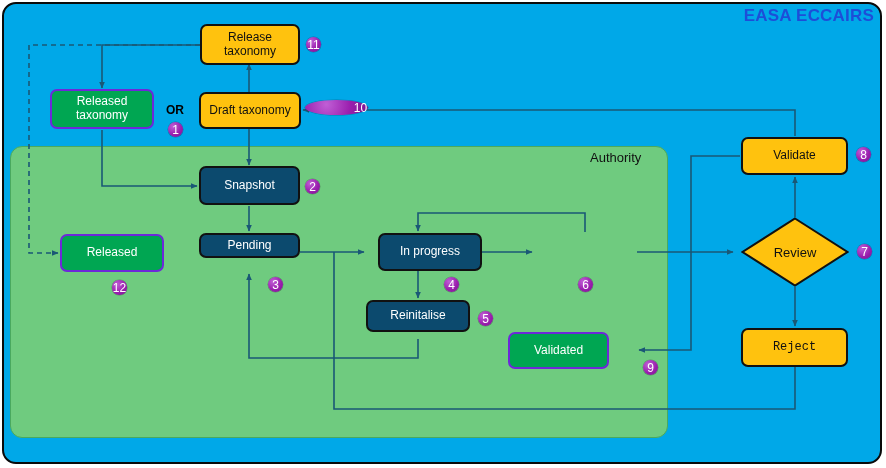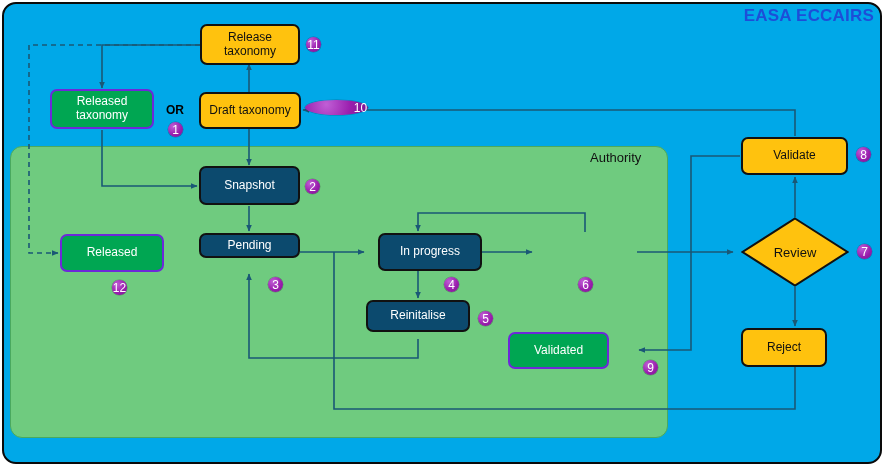--- a/index.html
+++ b/index.html
@@ -150,17 +150,17 @@
   <div class="badge" style="left:856px;top:147px;">8</div>
 
   <div class="diamond-wrap" style="left:741px;top:217px;width:108px;height:70px;">
     <svg width="108" height="70" viewBox="0 0 108 70">
       <polygon points="54,1.5 106.5,35 54,68.5 1.5,35" fill="#ffc20e" stroke="#111" stroke-width="2"></polygon>
     </svg>
     <div class="diamond-label">Review</div>
   </div>
   <div class="badge" style="left:857px;top:244px;">7</div>
 
-  <div class="node amber" style="left:741px;top:328px;width:86px;height:39px;">
+  <div class="node amber" style="left:741px;top:328px;width:107px;height:39px;font-family:Liberation Mono, monospace;">
     <span>Reject</span>
   </div>
 
 </div>
 
 </body></html>

